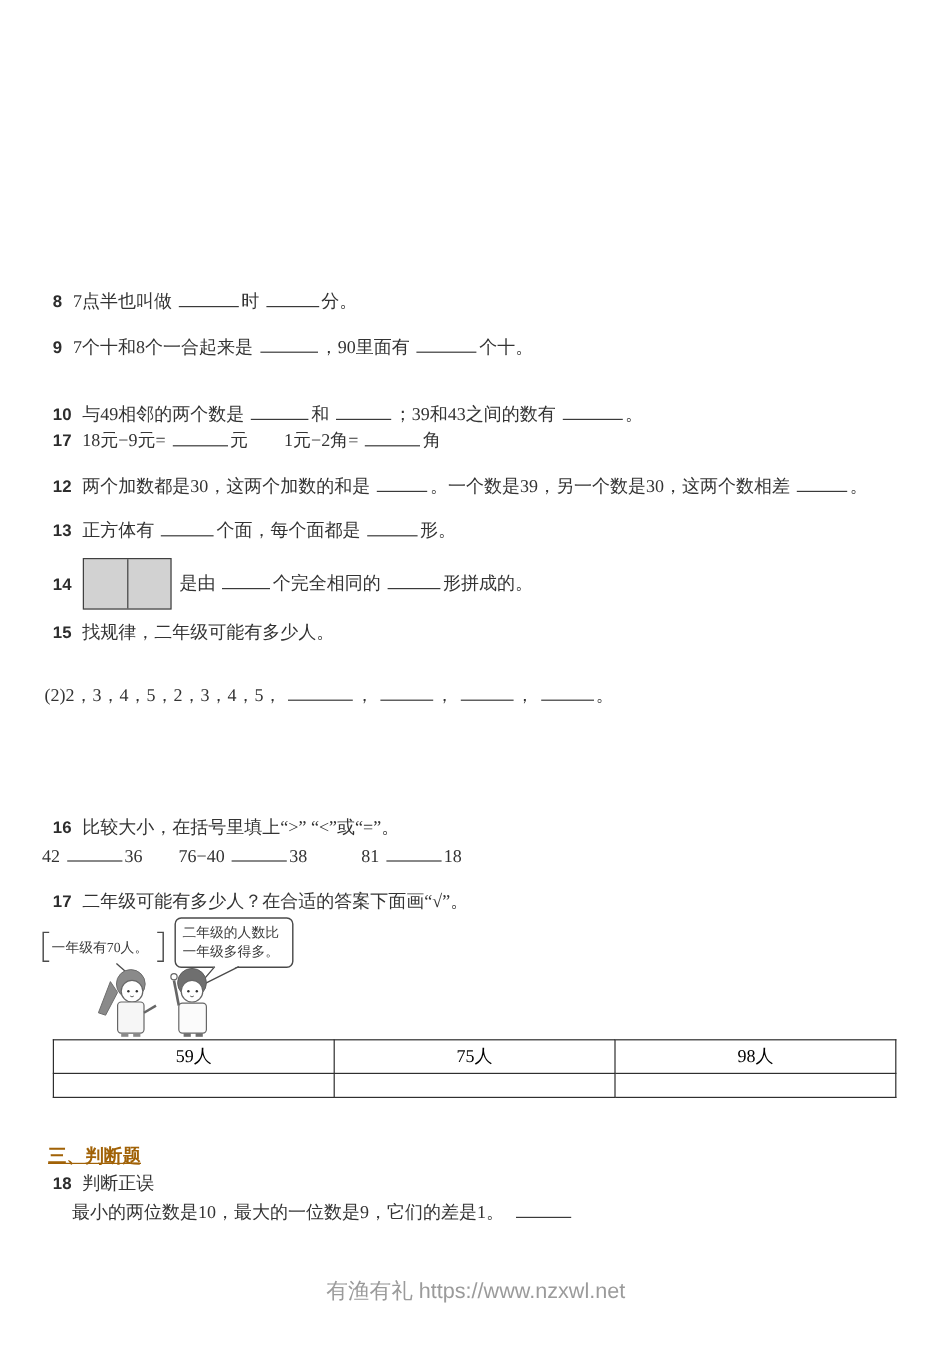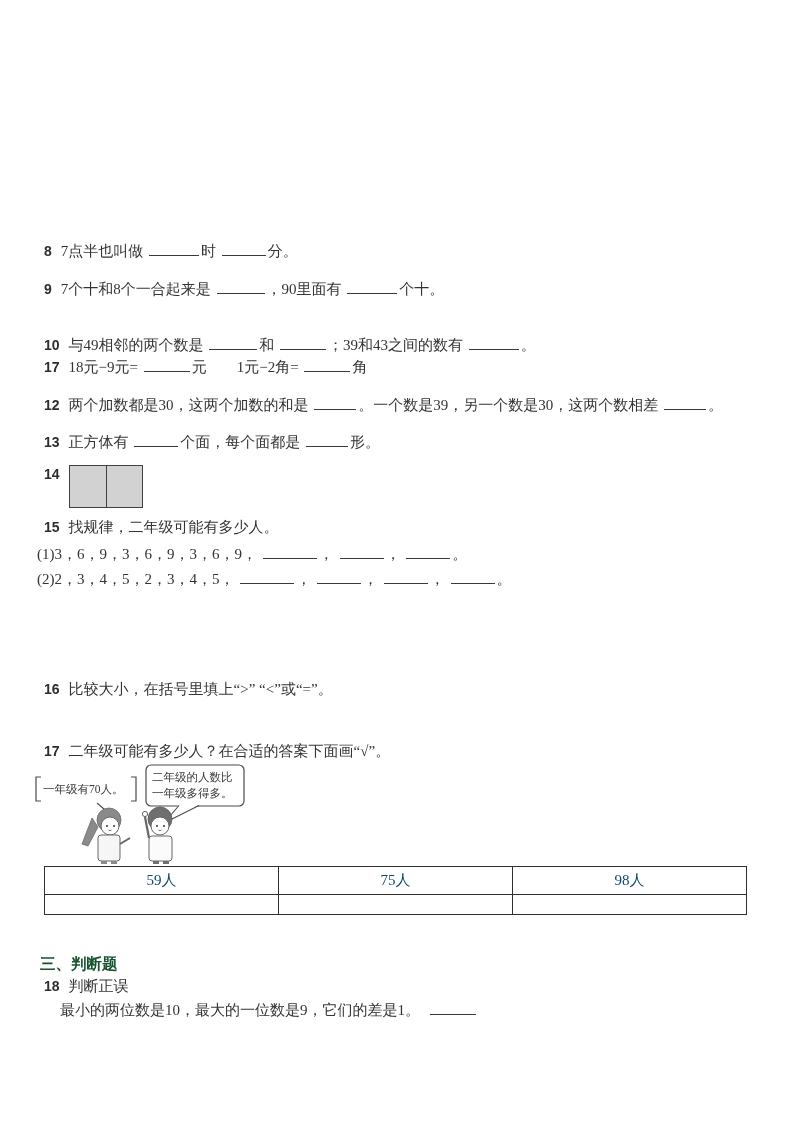--- a/index.html
+++ b/index.html
@@ -1,27 +1,27 @@
 <!DOCTYPE html>
 <html><head>
 <meta charset="utf-8">
 <style>
   html,body{margin:0;padding:0;background:#ffffff;}
   .page{position:relative;width:793px;height:1122px;background:#ffffff;overflow:hidden;
         font-family:"Liberation Serif",serif;color:#333;}
   .line{position:absolute;left:44px;font-size:15px;line-height:18px;white-space:pre-wrap;}
   .qnum{font-family:"Liberation Sans",sans-serif;font-weight:bold;font-size:14px;color:#2d2d2d;margin-right:9px;}
   .blank{display:inline-block;height:13px;border-bottom:1.4px solid #3a3a3a;margin:0 2px;}
-  .flexline{display:flex;}
+  .flexline{display:flex;align-items:center;}
   .shape{position:relative;display:inline-block;width:72px;height:41px;background:#d2d2d2;
          border:1.5px solid #404040;margin-right:7px;box-sizing:content-box;}
   .shape::after{content:"";position:absolute;left:50%;top:0;bottom:0;width:1px;background:#404040;}
-  .sec-head{font-family:"Liberation Sans",sans-serif;font-weight:bold;font-size:15.5px;color:#14532d;}
+  .sec-head{font-family:"Liberation Sans",sans-serif;font-weight:bold;font-size:15.5px;color:#a16207;text-decoration:underline;}
   table.answer{position:absolute;left:44px;top:866px;width:703px;border-collapse:collapse;table-layout:fixed;}
-  table.answer td{border:1px solid #2f2f2f;text-align:center;font-size:15px;color:#0c4a6e;padding:0;}
+  table.answer td{border:1px solid #2f2f2f;text-align:center;font-size:15px;color:#000000;padding:0;}
   table.answer tr.hdr td{height:27px;}
   table.answer tr.ans td{height:19px;}
   .illu{position:absolute;left:28px;top:760px;}
   .illu text{font-family:"Liberation Serif",serif;fill:#3a3a3a;}
   .footer{position:absolute;top:1064px;left:0;width:793px;text-align:center;
           font-family:"Liberation Sans",sans-serif;font-size:18px;color:#9b9b9b;}
 </style>
 </head>
 <body>
 
@@ -36,27 +36,28 @@
 
   <div class="line" style="top:358px"><span class="qnum">17</span><span>18元−9元= <span class="blank" style="width: 46px;"></span>元　　1元−2角= <span class="blank" style="width: 46px;"></span>角</span></div>
 
   <div class="line" style="top:396px"><span class="qnum">12</span><span>两个加数都是30，这两个加数的和是 <span class="blank" style="width: 42px;"></span>。一个数是39，另一个数是30，这两个数相差 <span class="blank" style="width: 42px;"></span>。</span></div>
 
   <div class="line" style="top:433px"><span class="qnum">13</span><span>正方体有 <span class="blank" style="width: 44px;"></span>个面，每个面都是 <span class="blank" style="width: 42px;"></span>形。</span></div>
 
   <div class="line flexline" style="top:465px">
     <span class="qnum">14</span>
     <span class="shape"></span>
+    <span>是由 <span class="blank" style="width: 40px;"></span>个完全相同的 <span class="blank" style="width: 44px;"></span>形拼成的。</span>
   </div>
 
   <div class="line" style="top:518px"><span class="qnum">15</span><span>找规律，二年级可能有多少人。</span></div>
-  <div class="line" style="top:545px;left:37px">(1)3，6，9，3，6，9，3，6，9， <span class="blank" style="width: 54px;"></span>， <span class="blank" style="width: 44px;"></span>， <span class="blank" style="width: 44px;"></span>。</div>
   <div class="line" style="top:570px;left:37px">(2)2，3，4，5，2，3，4，5， <span class="blank" style="width: 54px;"></span>， <span class="blank" style="width: 44px;"></span>， <span class="blank" style="width: 44px;"></span>， <span class="blank" style="width: 44px;"></span>。</div>
 
   <div class="line" style="top:680px"><span class="qnum">16</span><span>比较大小，在括号里填上“&gt;” “&lt;”或“=”。</span></div>
+  <div class="line" style="top:704px;left:35px">42 <span class="blank" style="width: 46px;"></span>36　　76−40 <span class="blank" style="width: 46px;"></span>38　　　81 <span class="blank" style="width: 46px;"></span>18</div>
 
   <div class="line" style="top:742px"><span class="qnum">17</span><span>二年级可能有多少人？在合适的答案下面画“√”。</span></div>
 
   <svg class="illu" width="225" height="106" viewBox="0 0 225 106">
 
     <g>
       <path d="M13,17 L8,17 L8,41 L13,41" fill="none" stroke="#4a4a4a" stroke-width="1.2"></path>
       <path d="M103,17 L108,17 L108,41 L103,41" fill="none" stroke="#4a4a4a" stroke-width="1.2"></path>
       <text x="15" y="33" font-size="11.5">一年级有70人。</text>
       <g stroke="#4a4a4a" stroke-width="1.1" fill="none">
@@ -113,14 +114,15 @@
       <td></td>
     </tr>
   </tbody>
     </table>
 
   <div class="line sec-head" style="top:955px;left:40px">三、判断题</div>
 
   <div class="line" style="top:977px"><span class="qnum">18</span><span>判断正误</span></div>
   <div class="line" style="top:1001px;left:60px">最小的两位数是10，最大的一位数是9，它们的差是1。  <span class="blank" style="width: 46px;"></span></div>
 
+  <div class="footer">有渔有礼 https://www.nzxwl.net</div>
 
 </div>
 
 </body></html>

